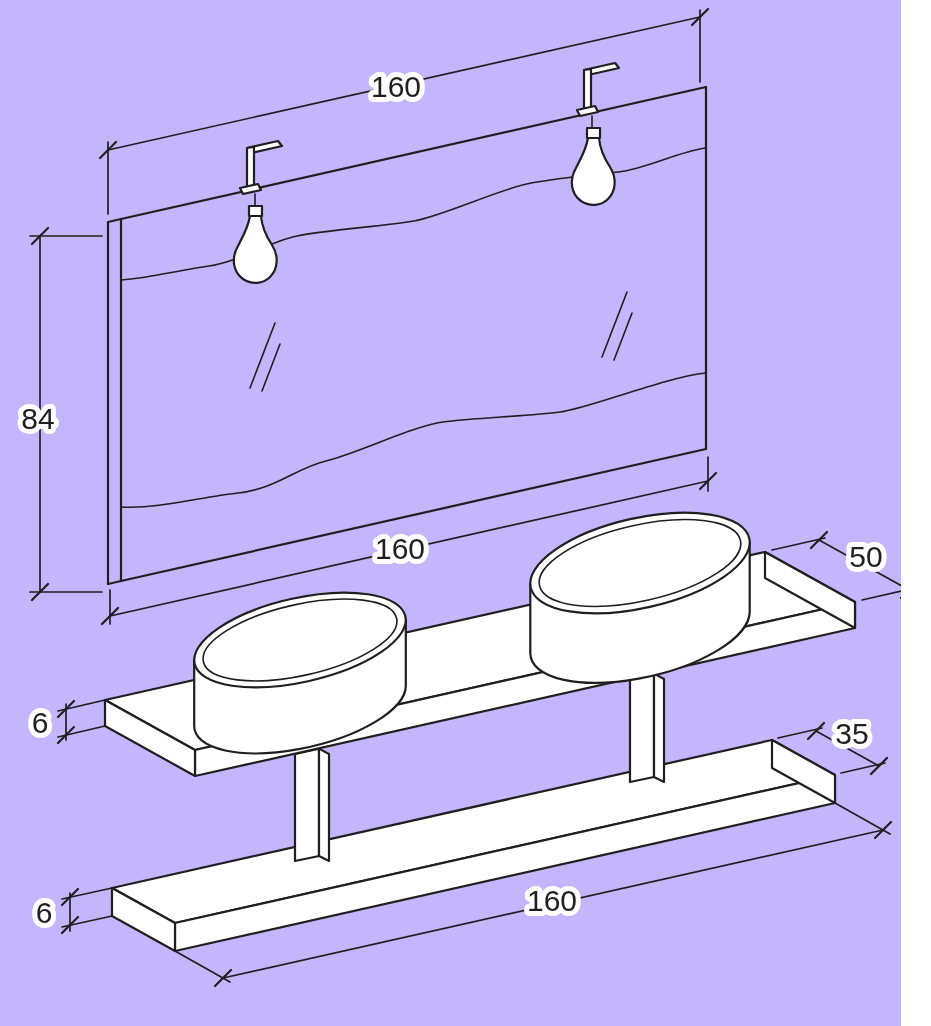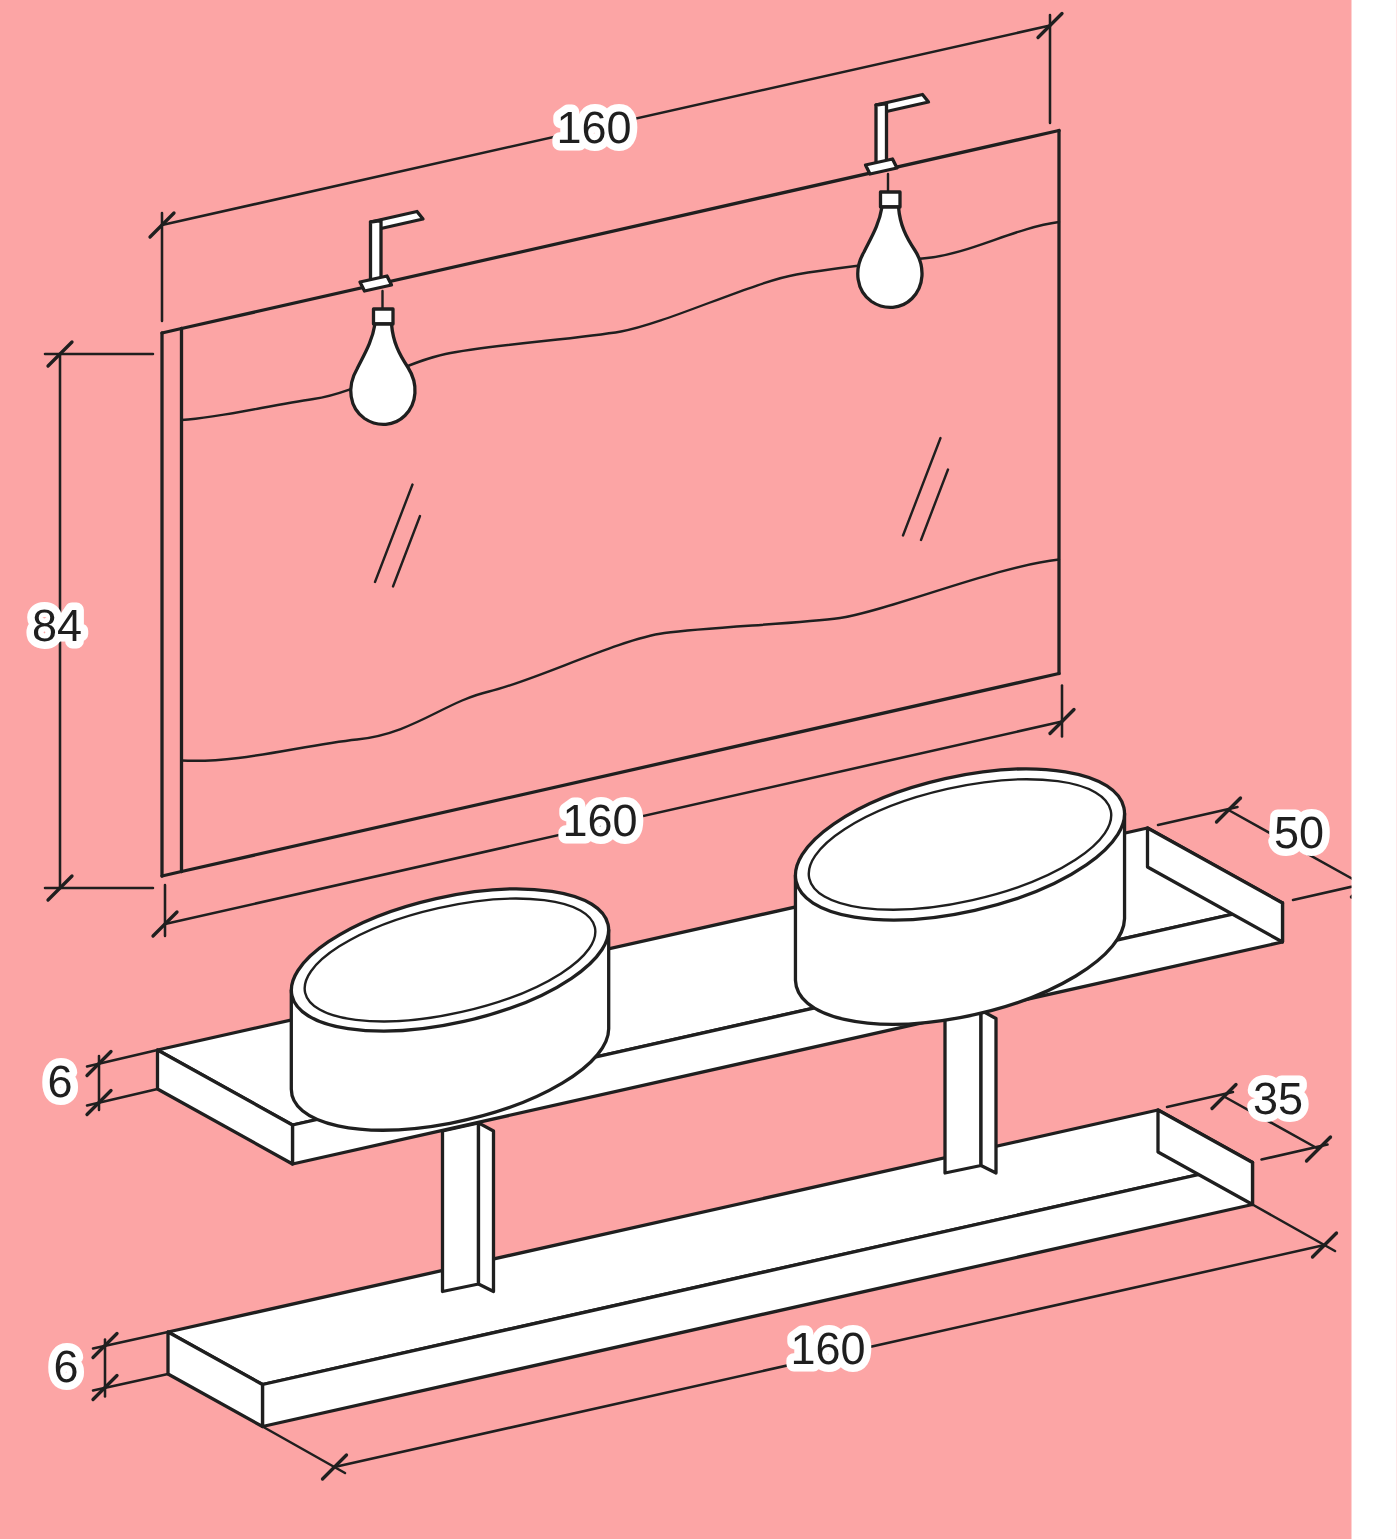--- a/index.html
+++ b/index.html
@@ -1,16 +1,16 @@
 <!DOCTYPE html>
 <html><head>
 <meta charset="utf-8">
 <style>
   html,body{margin:0;padding:0;background:#ffffff;}
-  .stage{position:relative;width:901px;height:1026px;background:#fca5a5;overflow:hidden;}
+  .stage{position:relative;width:901px;height:1026px;background:#c4b5fd;overflow:hidden;}
   svg{display:block;}
   .obj{fill:#ffffff;stroke:#1f1f1f;stroke-width:2.2;stroke-linejoin:round;stroke-linecap:round;}
   .ln{fill:none;stroke:#1f1f1f;stroke-width:2.2;stroke-linejoin:round;stroke-linecap:round;}
   .thin{fill:none;stroke:#1f1f1f;stroke-width:1.6;stroke-linecap:round;}
   .dim{fill:none;stroke:#1f1f1f;stroke-width:1.7;stroke-linecap:round;}
   .tick{fill:none;stroke:#1f1f1f;stroke-width:2.2;stroke-linecap:round;}
   .lbl{font-family:"Liberation Sans",sans-serif;font-size:30px;fill:#1f1f1f;
        paint-order:stroke;stroke:#ffffff;stroke-width:10px;stroke-linejoin:round;
        text-anchor:middle;dominant-baseline:central;}
 </style>

